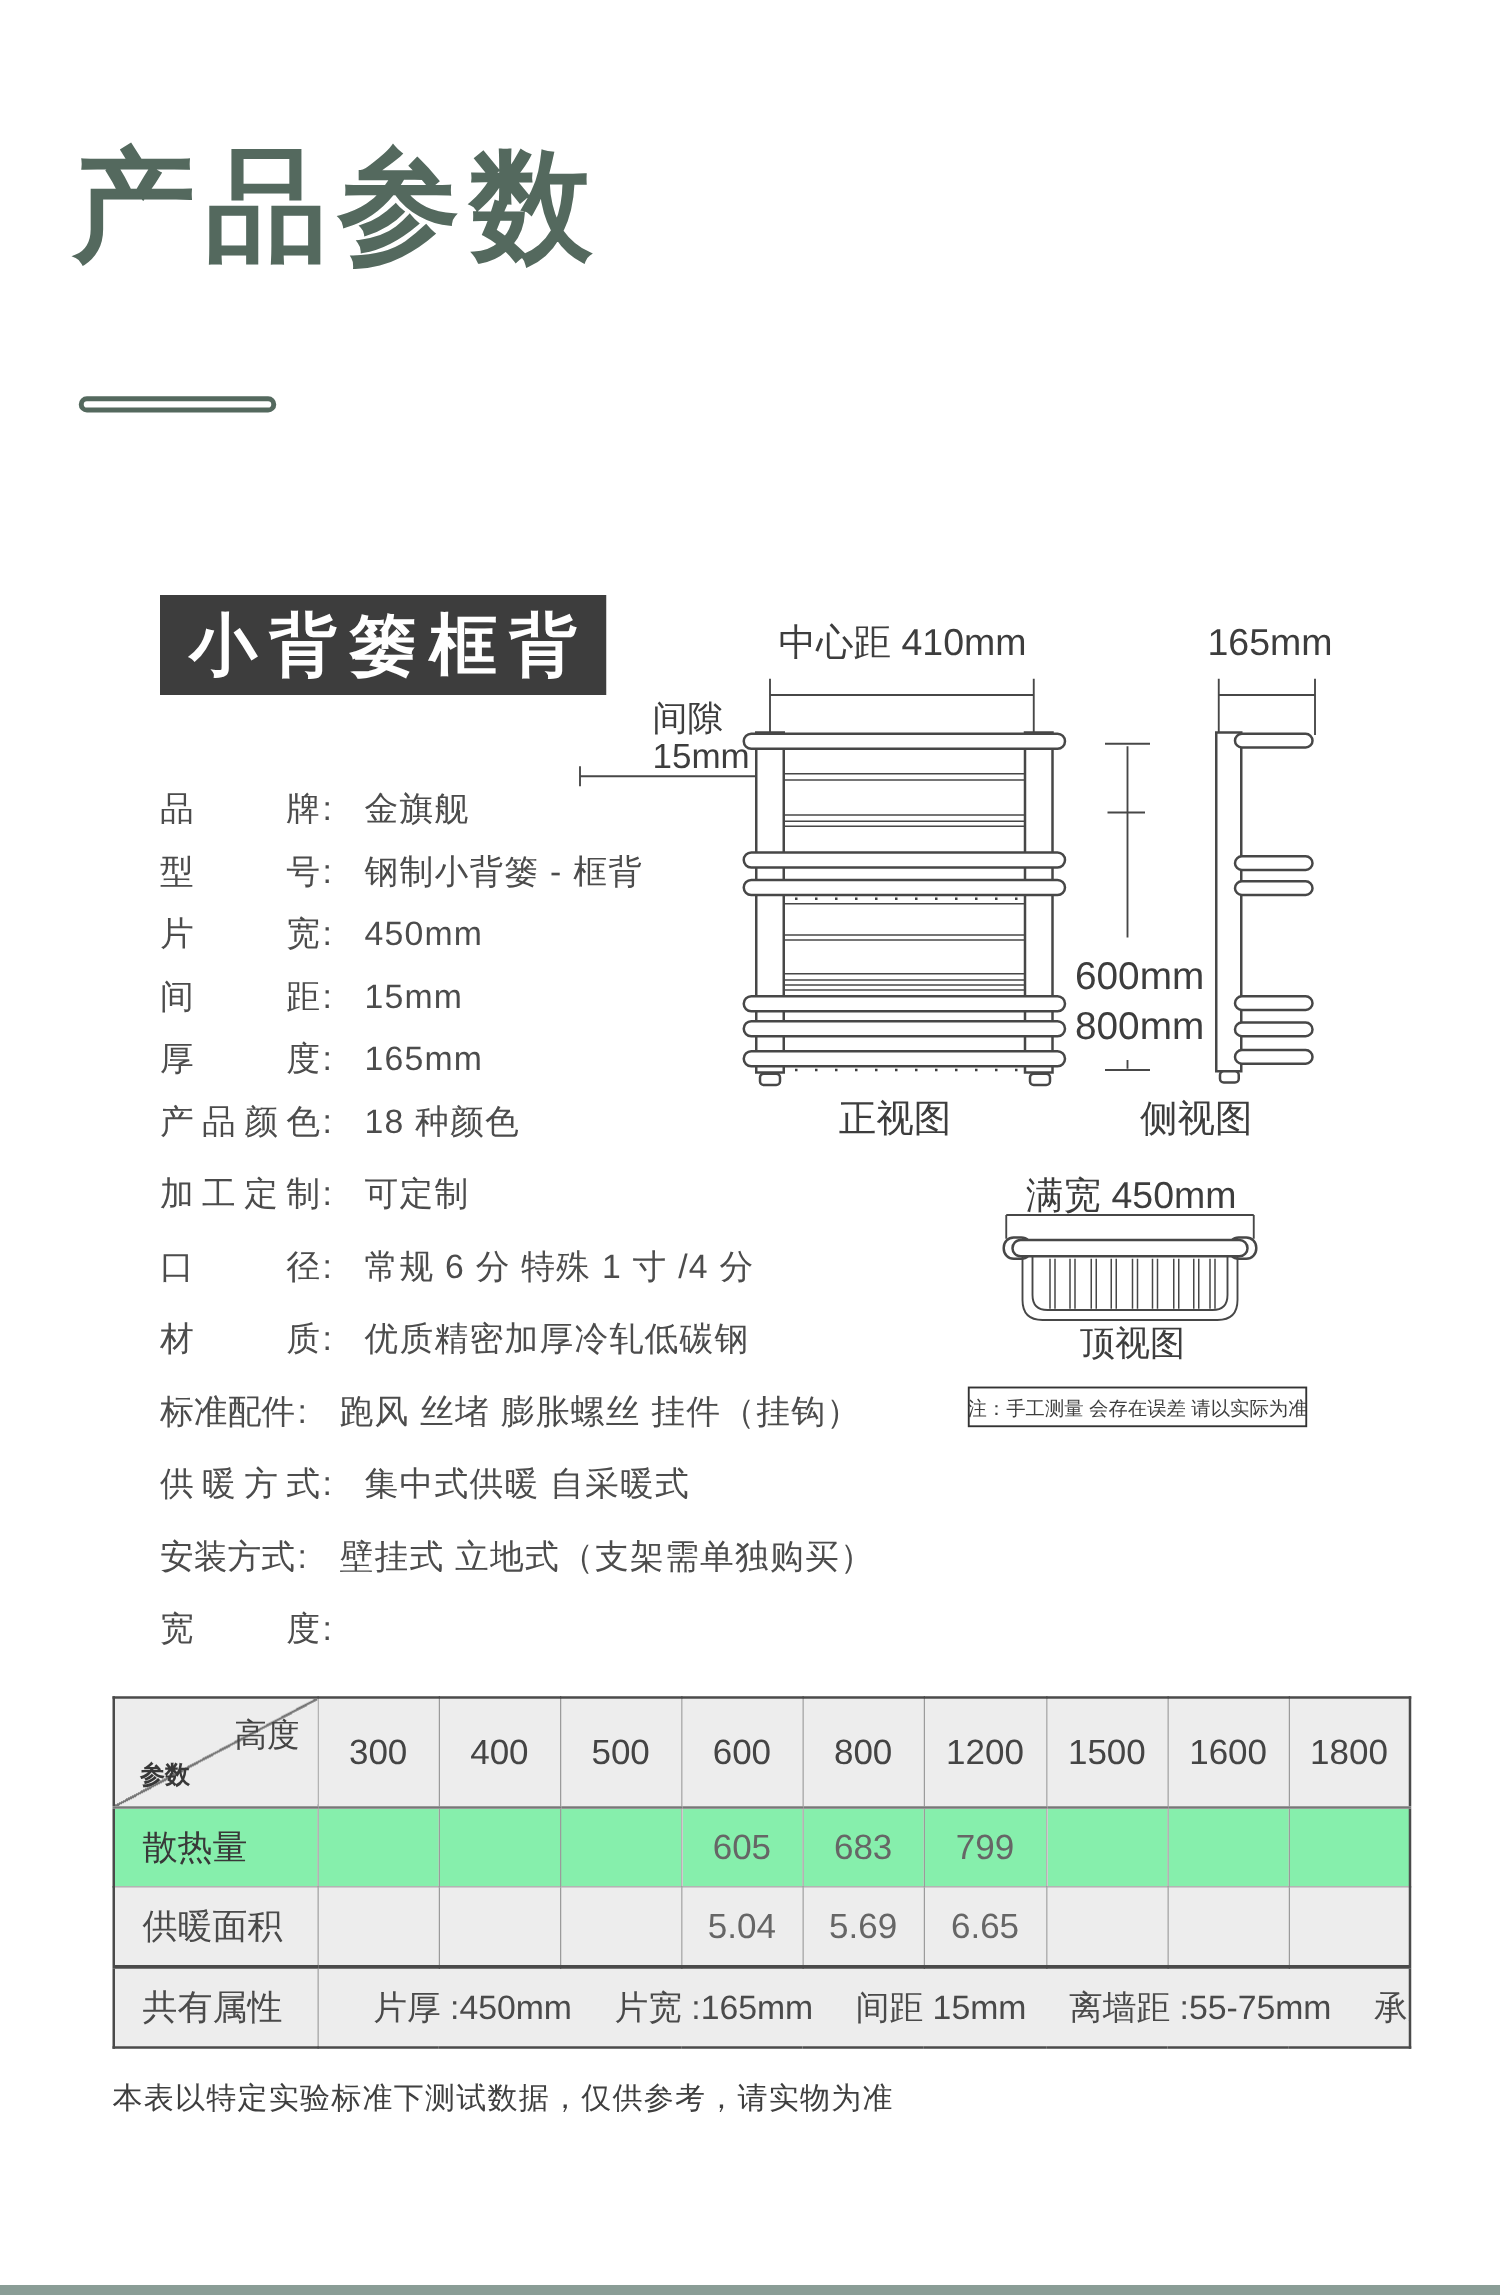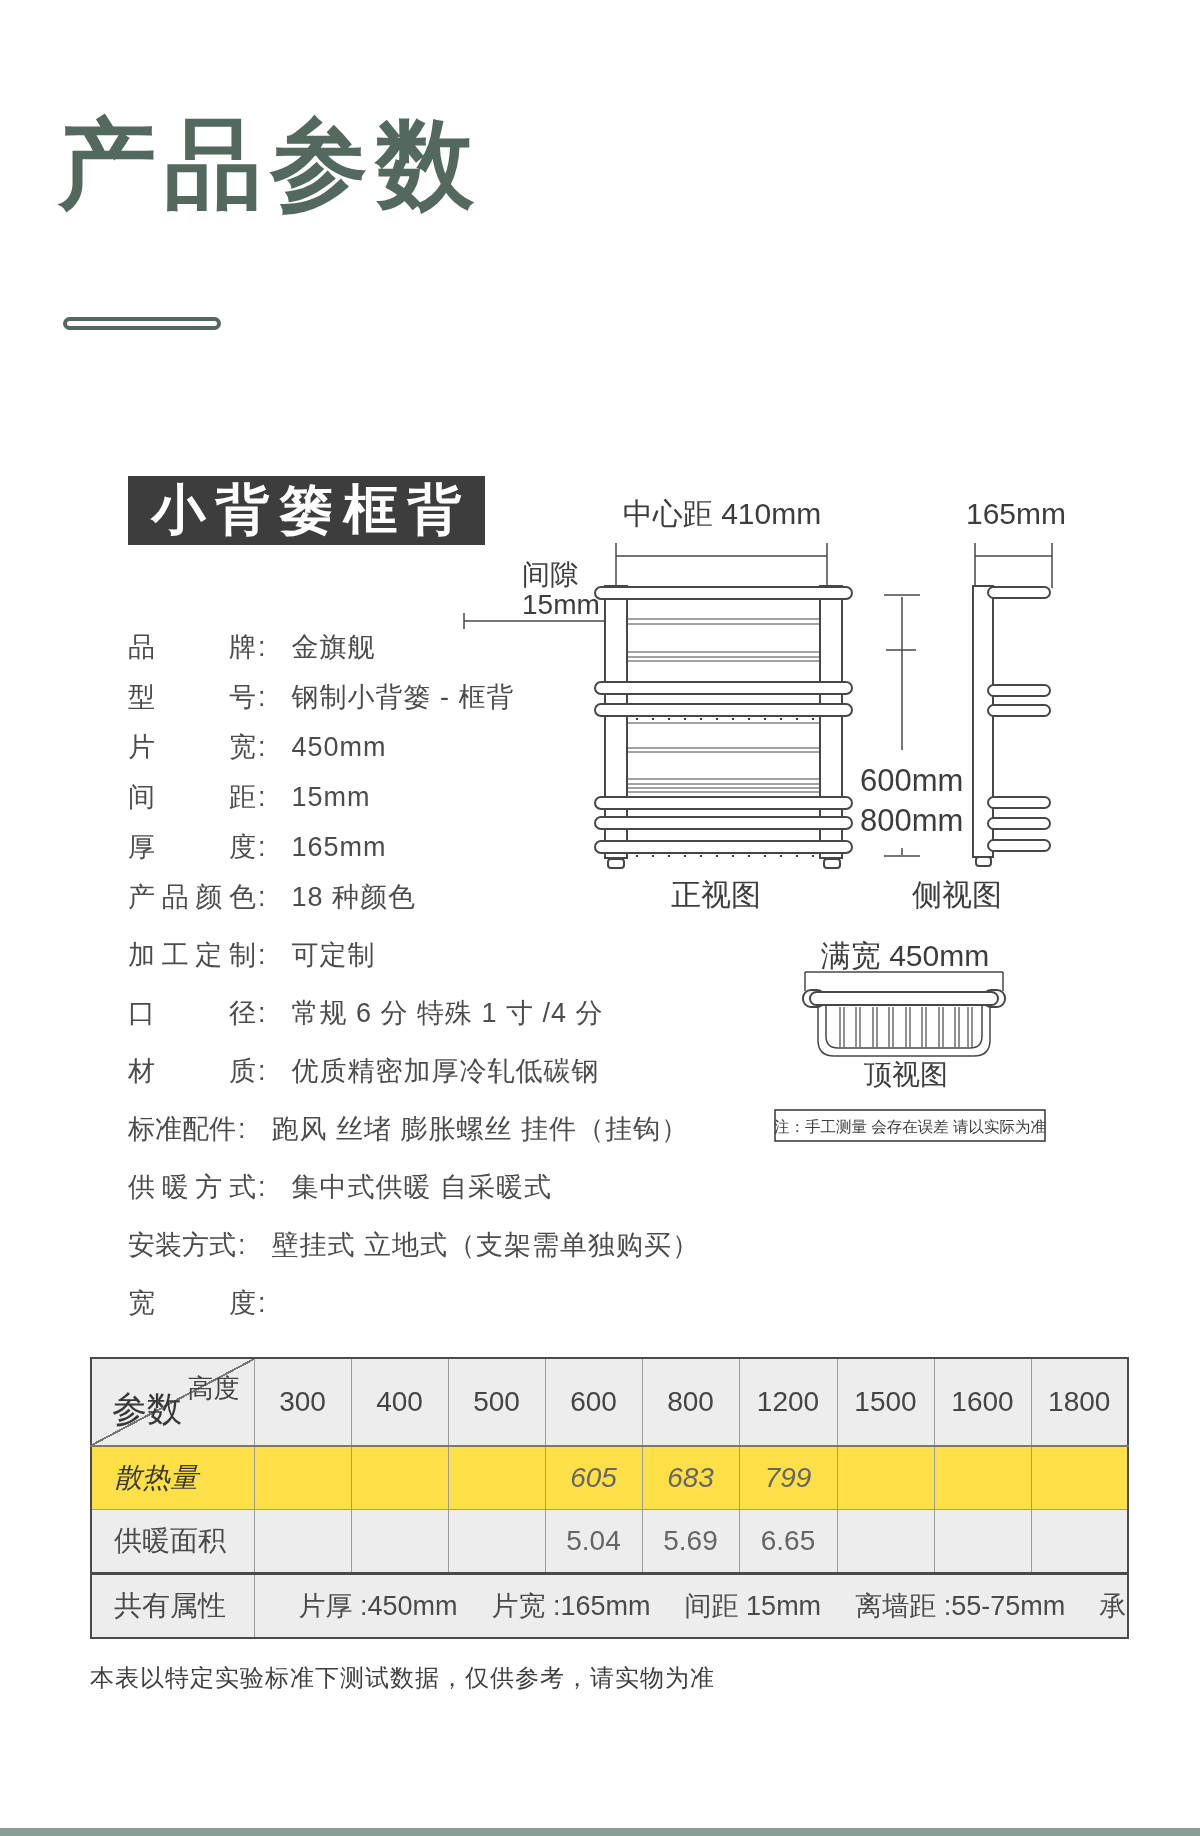--- a/index.html
+++ b/index.html
@@ -12,21 +12,21 @@
     position:absolute;left:58px;top:108px;
     font-size:98px;line-height:1.15;font-weight:600;
     color:#54695e;letter-spacing:8px;white-space:nowrap;
   }
   .title-pill{
     position:absolute;left:63px;top:317px;width:150px;height:5px;
     border:4px solid #54695e;border-radius:8px;background:#fff;
   }
   
   .badge{
-    position:absolute;left:128px;top:476px;width:357px;height:69px;
+    position:absolute;left:128px;top:476px;width:357px;height:80px;
     background:#3d3d3d;color:#ffffff;display:flex;align-items:center;justify-content:center;
     font-size:54px;font-weight:600;letter-spacing:10px;text-indent:10px;white-space:nowrap;
   }
   
   .spec-list{position:absolute;left:128px;top:632px;width:560px;color:#4c4c4c;}
   .spec-row{display:flex;align-items:flex-start;font-size:27px;line-height:30px;margin-bottom:20px;white-space:nowrap;}
   .spec-row.wide{margin-bottom:28px;}
   .spec-label{display:inline-block;width:128px;text-align:justify;text-align-last:justify;}
   .spec-colon{margin-left:2px;}
   .spec-value{margin-left:26px;letter-spacing:1px;}
@@ -48,31 +48,31 @@
     font-size:28px;font-weight:400;overflow:hidden;
   }
   .param-table{border:2px solid #4a4a4a;}
   .param-table thead th{background:#ededed;color:#444;border-bottom:2px solid #777;}
   .r-head{height:88px;}
   .r1{height:56px;}
   .r2{height:54px;}
   .r3{height:53px;}
   .r4{height:46px;}
   .row-alt th,.row-alt td{background:#ededed;}
-  .row-plain th,.row-plain td{background:#fde047;font-style:italic;}
+  .row-plain th,.row-plain td{background:#86efac;}
   .row-label{text-align:left !important;padding-left:22px !important;color:#4a4a4a;}
   .bold-label{font-weight:700;color:#383838;}
   .cell-val{color:#666;}
   .footer-row th,.footer-row td{border-top:3px solid #4a4a4a;background:#ededed;}
   .footer-items{display:flex;gap:34px;justify-content:space-between;padding-left:32px;font-size:27px;color:#4a4a4a;white-space:nowrap;}
   .corner-cell{position:relative;
     background-image:linear-gradient(to bottom right,transparent calc(50% - 1px),#777 calc(50% - 1px),#777 calc(50% + 1px),transparent calc(50% + 1px)) !important;
     background-color:#ededed;}
   .corner-top{position:absolute;top:12px;right:14px;font-size:26px;color:#444;}
-  .corner-bottom{position:absolute;bottom:12px;left:20px;font-size:35px;font-weight:400;color:#383838;}
+  .corner-bottom{position:absolute;bottom:12px;left:20px;font-size:20px;font-weight:700;color:#383838;}
   
   .table-footnote{
     position:absolute;left:90px;top:1662px;width:1037px;text-align:left;
     font-size:24px;color:#3f3f3f;letter-spacing:1px;
   }
   .bottom-bar{position:absolute;left:0;bottom:0;width:1200px;height:8px;background:#8a9d96;}
 </style>
 </head>
 <body>
 

